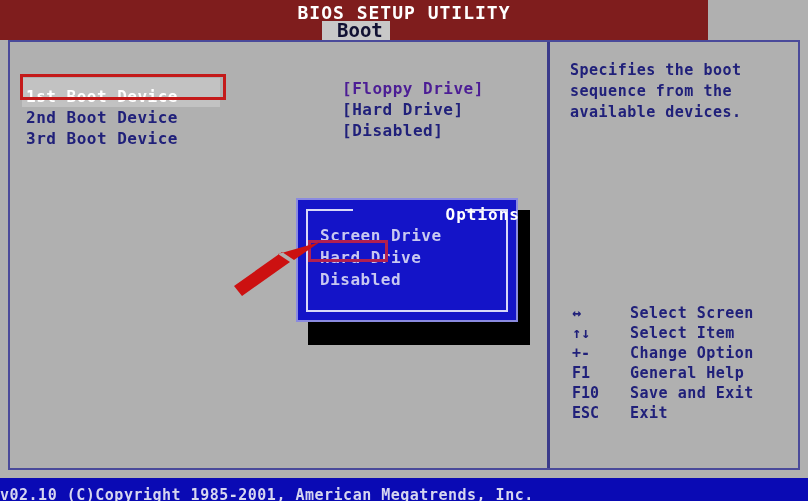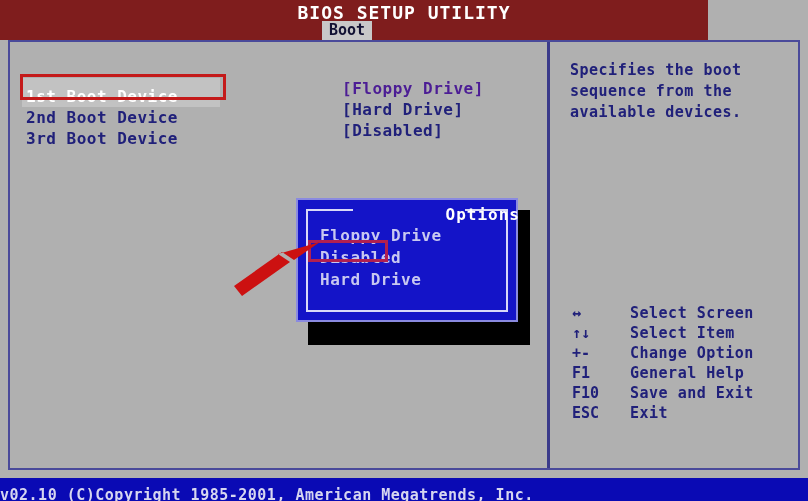--- a/index.html
+++ b/index.html
@@ -30,24 +30,24 @@
     width: 808px;
     text-align: center;
     color: #ffffff;
     font-size: 18px;
     font-weight: bold;
     letter-spacing: 1px;
   }
   #tab-boot {
     position: absolute;
     left: 322px; top: 21px;
-    padding: 1px 7px 2px 7px;
+    padding: 1px 7px 2px 15px;
     background: #c8c8c8;
     color: #111133;
-    font-size: 15px;
+    font-size: 19px;
     font-weight: bold;
     line-height: 17px;
   }
 
   
   #frame {
     position: absolute;
     left: 8px; top: 40px;
     width: 792px; height: 430px;
     background: #b0b0b0;
@@ -257,23 +257,23 @@
       <span class="boot-value">[Disabled]</span>
     </div>
   </div>
 
   <div id="popup-shadow"></div>
   <div id="popup">
     <div id="popup-inner"></div>
     <div id="popup-title-mask"></div>
     <div id="popup-title">Options</div>
     <div id="popup-items">
-      <div class="popup-item">Floppy Drive</div>
+      <div class="popup-item">Screen Drive</div>
+      <div class="popup-item">Hard Drive</div>
       <div class="popup-item">Disabled</div>
-      <div class="popup-item">Hard Drive</div>
     </div>
   </div>
 
   <div id="help-text">Specifies the boot sequence from the available devices.</div>
 
   <div id="key-legend">
     <div class="key-row">
       <span class="key-sym">↔</span>
       <span class="key-desc">Select Screen</span>
     </div>

